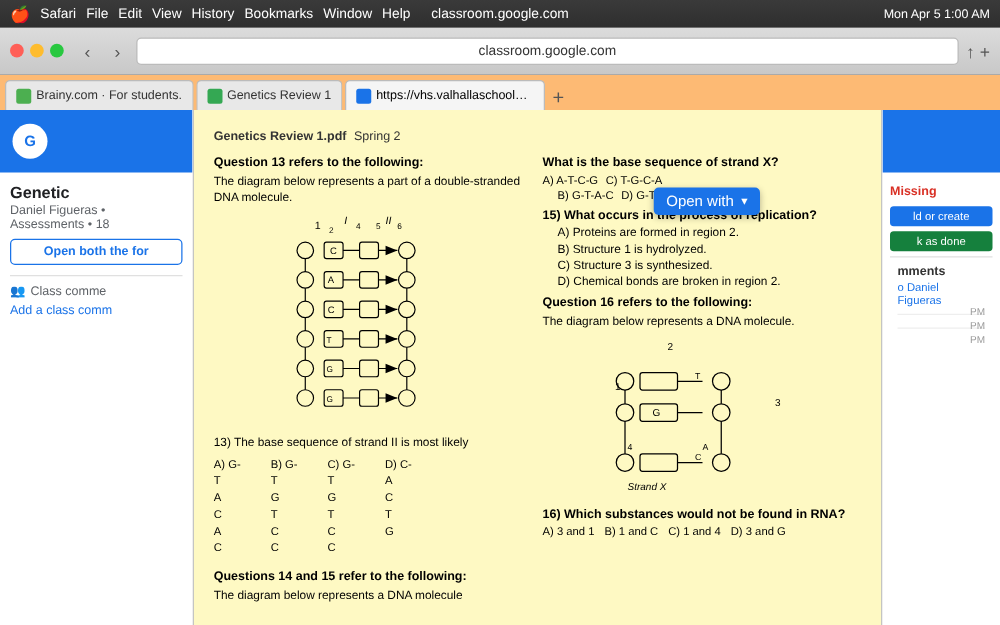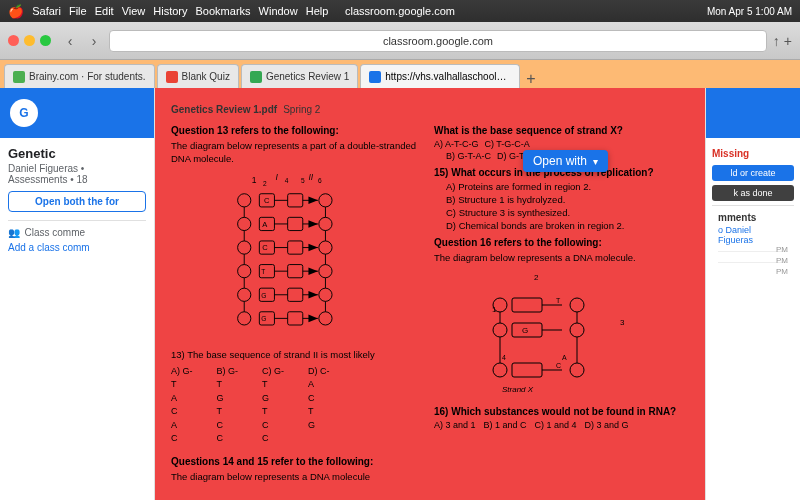--- a/index.html
+++ b/index.html
@@ -138,21 +138,21 @@
 
     
     .pdf-area {
       flex: 1;
       background: #525659;
       overflow: hidden;
       position: relative;
       display: flex;
     }
     .pdf-page {
-      background: #ef4444;
+      background: #fef9c3;
       margin: 0;
       padding: 16px;
       width: 100%;
       overflow: hidden;
       position: relative;
     }
     .pdf-text { font-size: 9.5px; color: #000; line-height: 1.4; }
     .pdf-question { font-weight: bold; font-size: 10px; margin: 6px 0 3px 0; }
     .pdf-answer { margin: 2px 0 2px 12px; font-size: 9.5px; }
     .pdf-diagram-area {
@@ -194,21 +194,21 @@
     .rs-header {
       background: #1a73e8;
       height: 50px;
       display: flex;
       align-items: center;
       justify-content: center;
     }
     .rs-body { padding: 6px; font-size: 10px; color: #333; }
     .rs-label { font-size: 10px; font-weight: bold; color: #d93025; margin: 4px 0 2px; }
     .rs-action { background: #1a73e8; color: #fff; border: none; border-radius: 3px; padding: 3px 6px; font-size: 9px; cursor: pointer; margin-top: 4px; width: 100%; }
-    .rs-done { background: #404040; color: #fff; border: none; border-radius: 3px; padding: 3px 6px; font-size: 9px; cursor: pointer; margin-top: 4px; width: 100%; text-align: center; }
+    .rs-done { background: #15803d; color: #fff; border: none; border-radius: 3px; padding: 3px 6px; font-size: 9px; cursor: pointer; margin-top: 4px; width: 100%; text-align: center; }
     .rs-comments-section { border-top: 1px solid #e0e0e0; padding: 6px; margin-top: 4px; }
     .rs-comment-title { font-size: 10px; font-weight: bold; color: #333; }
     .rs-student { font-size: 9px; color: #1a73e8; margin-top: 2px; }
     .pm-label { font-size: 8px; color: #999; float: right; }
     .timestamp { font-size: 8px; color: #999; }
 
     
     .dna-svg { width: 160px; height: 170px; }
 
     
@@ -260,24 +260,20 @@
       <span>+</span>
     </div>
   </div>
 
   <div class="tabs-bar">
     <div class="tab">
       <div class="tab-favicon" style="background:#4CAF50;"></div>
       <span class="tab-label">Brainy.com · For students.</span>
     </div>
     <div class="tab">
-      <div class="tab-favicon" style="background:#EA4335;"></div>
-      <span class="tab-label">Blank Quiz</span>
-    </div>
-    <div class="tab">
       <div class="tab-favicon" style="background:#34A853;"></div>
       <span class="tab-label">Genetics Review 1</span>
     </div>
     <div class="tab active">
       <div class="tab-favicon" style="background:#1A73E8;"></div>
       <span class="tab-label">https://vhs.valhallaschools.org/ourpage...</span>
     </div>
     <button style="background:none;border:none;font-size:16px;color:#555;cursor:pointer;padding:0 4px;">+</button>
   </div>
 

